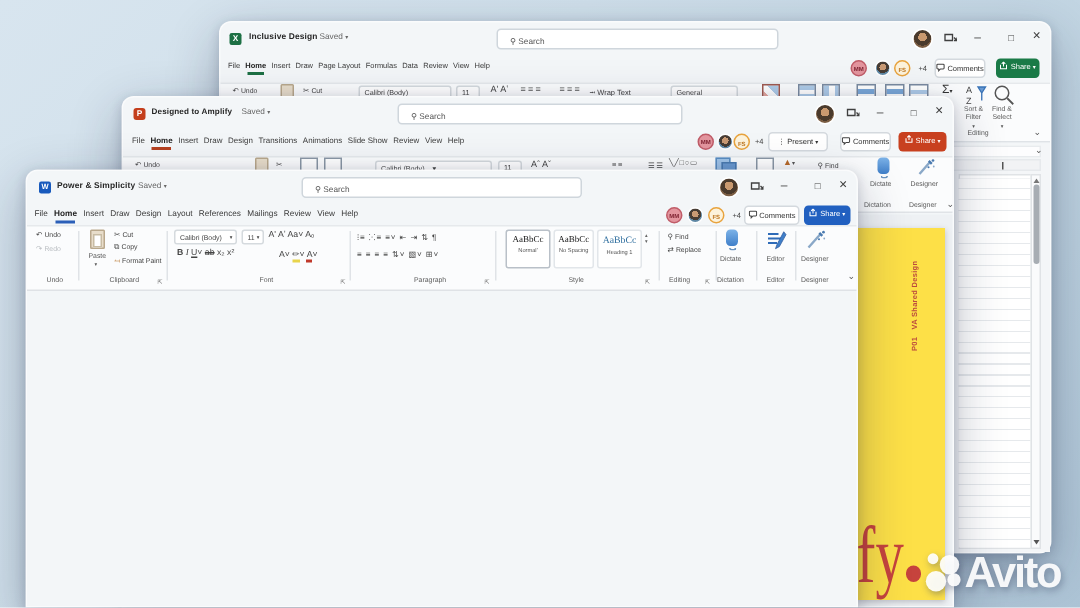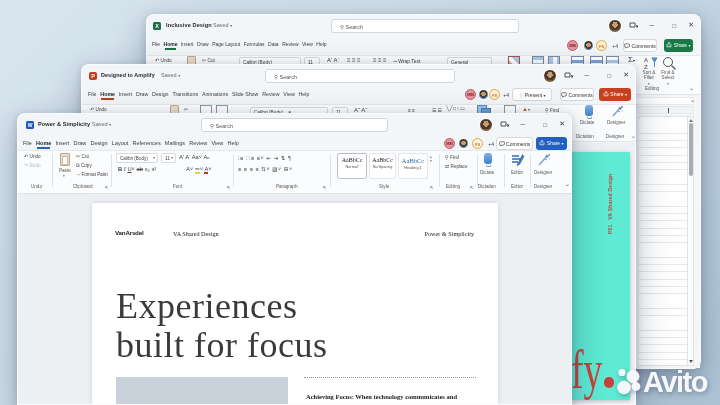--- a/index.html
+++ b/index.html
@@ -198,21 +198,21 @@
         <circle cx="9" cy="6.5" r="0.7" fill="#4a7ab0"></circle>
         <circle cx="12.5" cy="6" r="0.6" fill="#8aa8c8"></circle>
       </svg>
     <div class="lbl" style="left:525px; top:15px;">Designer</div>
     <div class="lbl" style="left:494px; top:29px;">Dictation</div>
     <div class="lbl" style="left:524px; top:29px;">Designer</div>
     <div class="lbl" style="left:549px; top:27px; font-size:6px; color:#555;">⌄</div>
   </div>
 
   <div style="position:absolute; left:0; right:0; top:78px; bottom:0; background:#eef1f4;">
-    <div style="position:absolute; left:489px; width:59px; top:9px; bottom:4px; background:#5eead4; box-shadow:0 1px 4px rgba(40,40,60,0.25); overflow:hidden;">
+    <div style="position:absolute; left:489px; width:59px; top:9px; bottom:4px; background:#fde047; box-shadow:0 1px 4px rgba(40,40,60,0.25); overflow:hidden;">
       <div style="position:absolute; left:36px; top:22px; width:6px; height:90px;">
         <div style="position:absolute; left:0; top:0; width:60px; height:6px; transform:rotate(-90deg) translateX(-60px); transform-origin:0 0; font-size:5px; font-weight:bold; color:#bb4a3e; letter-spacing:0.2px; white-space:nowrap;">P01&nbsp;&nbsp;&nbsp;VA Shared Design</div>
       </div>
       <div style="position:absolute; left:0px; top:194px; font-family:'Liberation Serif',serif; font-size:54px; line-height:48px; color:#c6433d; transform:scaleX(0.70); transform-origin:0 0;">fy</div>
       <div style="position:absolute; left:32.5px; top:225px; width:10.5px; height:10.5px; border-radius:50%; background:#c6433d;"></div>
     </div>
   </div>
 </div>
 
 <div class="win" id="wd" style="left:17px; top:113px; height:292px; border-bottom-left-radius:0; border-bottom-right-radius:0;">
@@ -331,35 +331,20 @@
         <path d="M10.2 2.2 l2 2" stroke="#4a7ab0" stroke-width="1.6"></path>
         <circle cx="13" cy="1.8" r="0.9" fill="#4a7ab0"></circle>
         <circle cx="10" cy="6.5" r="0.7" fill="#4a7ab0"></circle>
         <circle cx="13.5" cy="6" r="0.6" fill="#8aa8c8"></circle>
       </svg>
     <div class="lbl" style="left:516px; top:19px;">Designer</div>
     <div class="lbl" style="left:516px; top:33px;">Designer</div>
     <div class="lbl" style="left:547px; top:29px; font-size:6px; color:#555;">⌄</div>
   </div>
 
-  <div style="position:absolute; left:0; right:0; top:80px; bottom:0; background:#edf0f3; overflow:hidden;">
-    <div style="position:absolute; left:74px; width:406px; top:9px; bottom:0; background:#fff; box-shadow:0 0 5px rgba(60,70,90,0.18);">
-
-      <div style="position:absolute; left:23px; top:26px; font-size:6.2px; font-weight:bold; color:#1a1a1a; letter-spacing:-0.2px;">VanArsdel</div>
-      <div style="position:absolute; left:81px; top:27px; font-family:'Liberation Serif',serif; font-size:6.2px; color:#222;">VA Shared Design</div>
-      <div style="position:absolute; right:24px; top:27px; font-family:'Liberation Serif',serif; font-size:6.2px; color:#222;">Power &amp; Simplicity</div>
-
-      <div style="position:absolute; left:24px; top:84px; font-family:'Liberation Serif',serif; font-size:36px; line-height:39px; color:#3a3a3a; letter-spacing:0.5px;">Experiences<br>built for focus</div>
-
-      <div style="position:absolute; left:24px; top:174px; width:172px; height:40px; background:#c9d2da;"></div>
-
-      <div style="position:absolute; left:212px; width:172px; top:174px; border-top:1px dotted #999;"></div>
-      <div style="position:absolute; left:214px; top:190px; width:170px; font-family:'Liberation Serif',serif; font-size:6.5px; font-weight:bold; color:#1a1a1a;">Achieving Focus: When technology communicates and</div>
-    </div>
-  </div>
 </div>
 
 <div id="avito" style="position:absolute; left:610px; top:360px; width:110px; height:45px;">
   <svg width="110" height="45" viewBox="0 0 110 45" style="filter:drop-shadow(1px 2px 2.5px rgba(60,70,100,0.45));">
     <g fill="rgba(255,255,255,0.92)">
       <circle cx="14" cy="27.5" r="6.8"></circle>
       <circle cx="23" cy="16.5" r="6.5"></circle>
       <circle cx="12" cy="12.5" r="3.6"></circle>
       <circle cx="26" cy="26.5" r="4.4"></circle>
       <text x="33" y="31.5" font-family="Liberation Sans" font-size="29" font-weight="bold" letter-spacing="-1.5">Avito</text>

